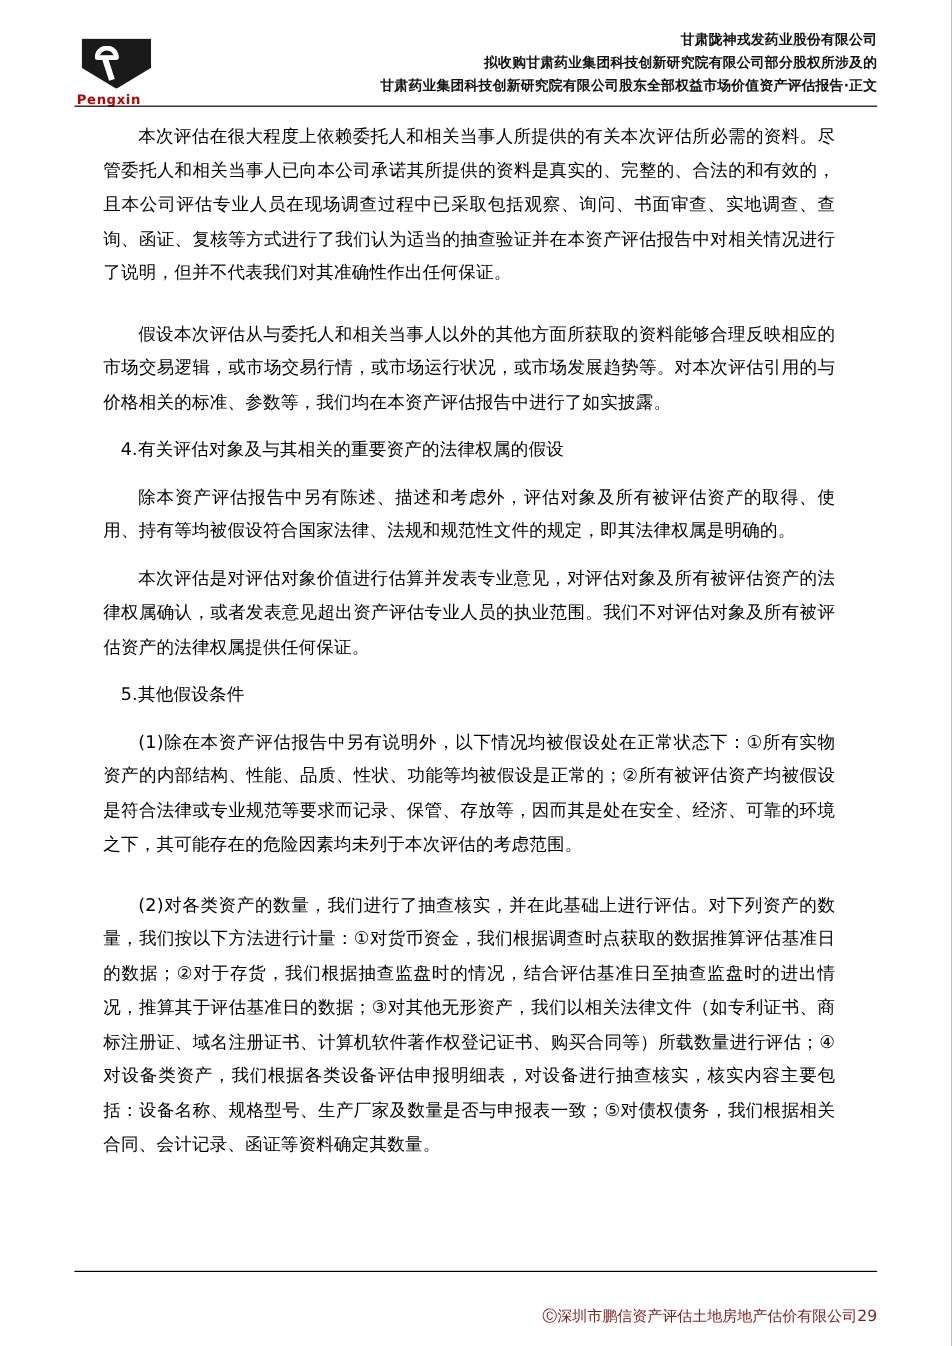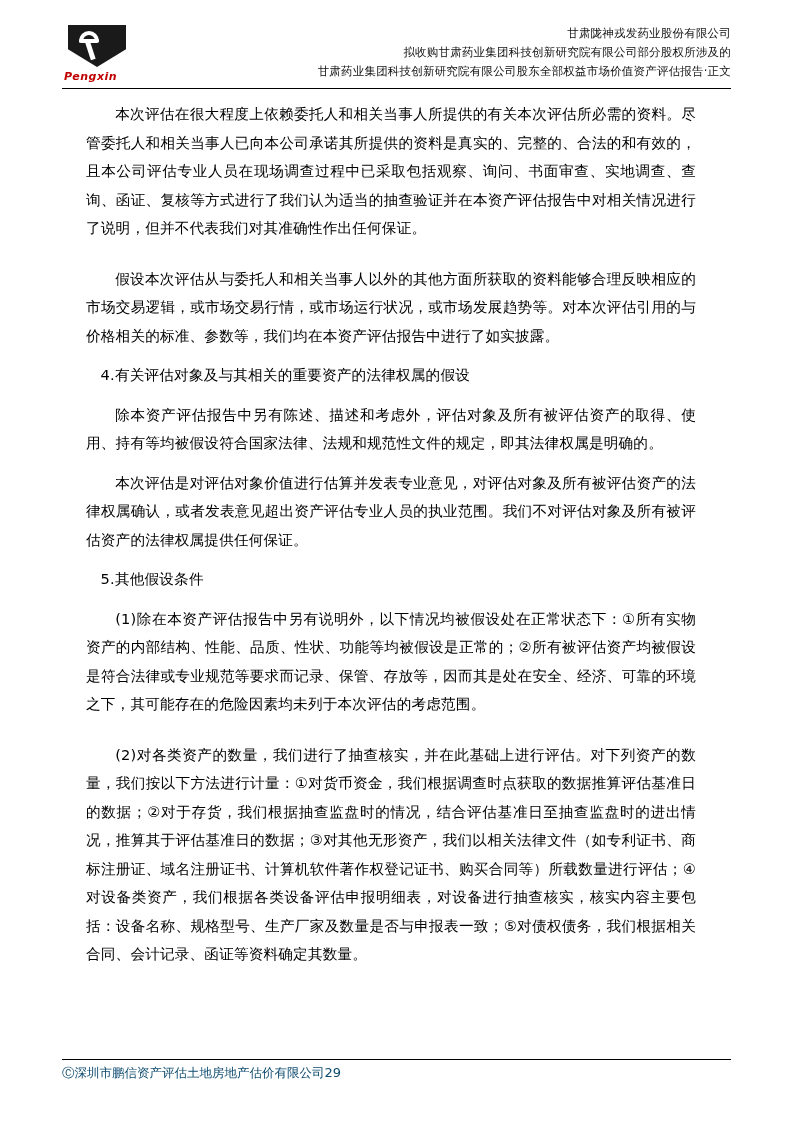--- a/index.html
+++ b/index.html
@@ -27,22 +27,21 @@
     right: 62px;
     height: 62px;
     display: flex;
     align-items: flex-start;
   }
   .logo {
     width: 86px;
     height: 58px;
     position: relative;
     flex: 0 0 auto;
-    margin-top: 3px;
-    font-style: italic;
+    margin-top: 10px;
   }
   .logo-mark {
     position: absolute;
     top: 0;
     left: 6px;
     width: 58px;
     height: 42px;
     background: #1a1a1a;
     clip-path: polygon(0% 0%, 100% 0%, 100% 58%, 50% 100%, 0% 58%);
   }
@@ -75,21 +74,21 @@
     letter-spacing: 0.5px;
     color: #c00000;
     font-weight: bold;
     font-family: "DejaVu Sans", "Liberation Sans", sans-serif;
   }
   .header-lines {
     flex: 1 1 auto;
     text-align: right;
     font-size: 11.5px;
     line-height: 19px;
-    font-weight: normal;
+    font-weight: bold;
     color: #111111;
     padding-top: 2px;
     letter-spacing: 0.2px;
   }
   .header-rule {
     position: absolute;
     top: 88px;
     left: 62px;
     right: 62px;
     border-top: 1px solid #000000;
@@ -117,28 +116,28 @@
   
   .footer-rule {
     position: absolute;
     bottom: 62px;
     left: 62px;
     right: 62px;
     border-top: 1px solid #000000;
   }
   .footer {
     position: absolute;
-    bottom: 40px;
+    bottom: 16px;
     left: 62px;
     right: 62px;
     display: flex;
-    justify-content: flex-start;
+    justify-content: flex-end;
     align-items: baseline;
     font-size: 12.5px;
-    color: #0c4a6e;
+    color: #7f1d1d;
   }
   .footer-page { font-size: 13px; }
 </style>
 </head>
 <body>
 
 <div class="page">
 
   <div class="header">
     <div class="logo">

